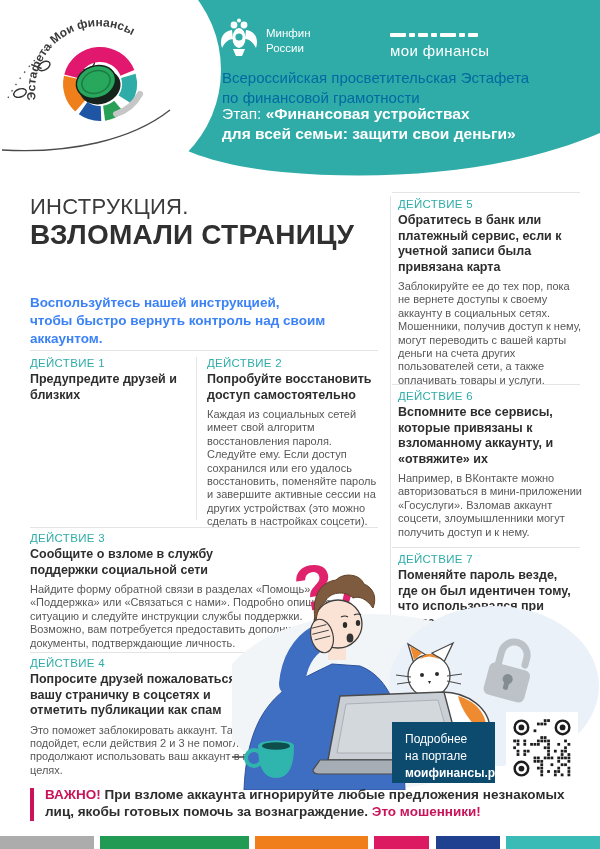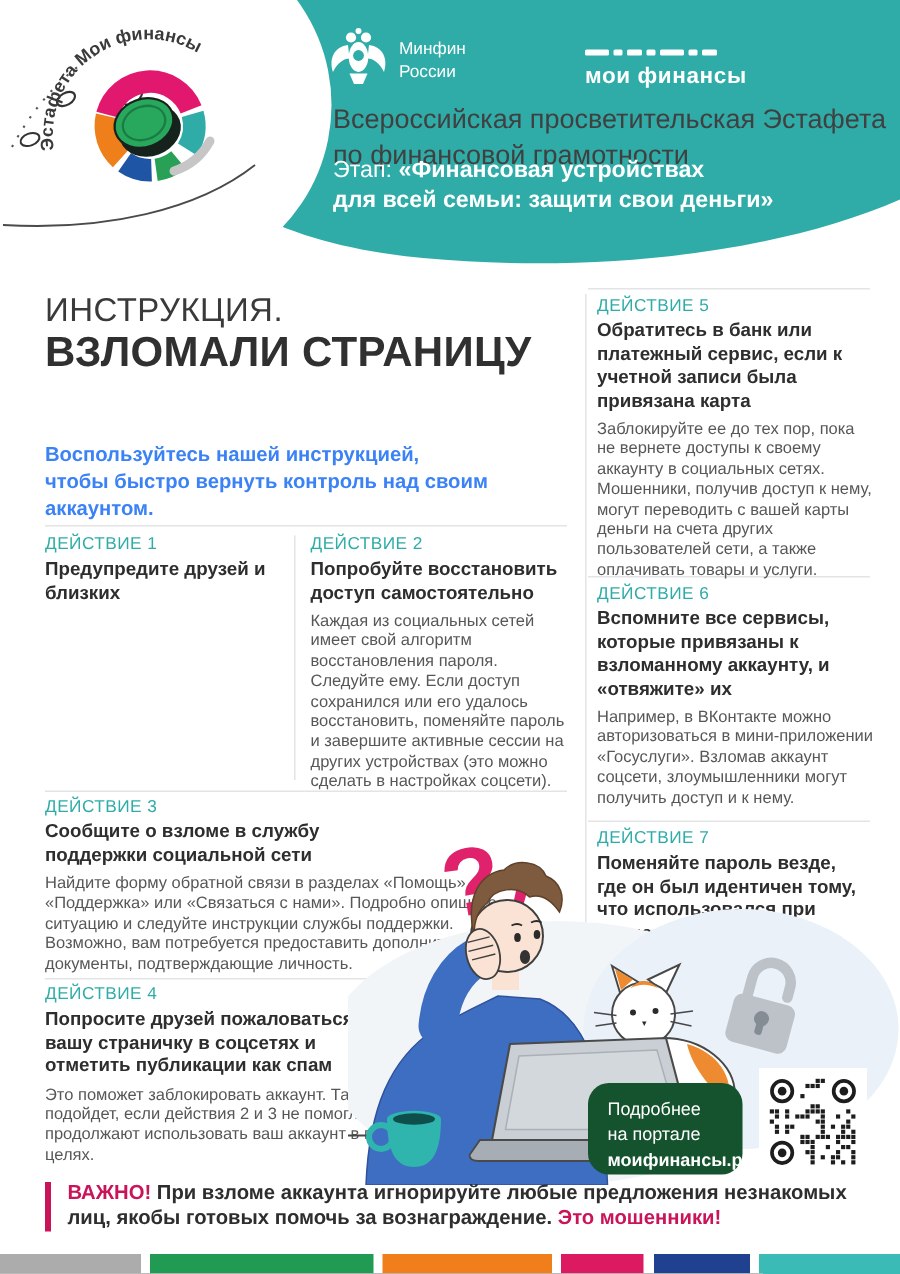--- a/index.html
+++ b/index.html
@@ -5,42 +5,42 @@
   html,body{margin:0;padding:0;background:#888;}
   .page{position:relative;width:600px;height:849px;background:#ffffff;overflow:hidden;
         font-family:"Liberation Sans",sans-serif;margin:0 auto;}
   .abs{position:absolute;}
   
   .hdr-svg{left:0;top:0;width:600px;height:200px;}
   .ministry{left:266px;top:26px;color:#ffffff;font-size:11.5px;line-height:1.3;font-weight:500;}
   .brand{left:390px;top:33px;color:#ffffff;}
   .brand .dashes{display:flex;gap:3px;align-items:center;height:4px;margin-bottom:5px;}
   .brand .dashes span{display:block;height:3.5px;background:#ffffff;border-radius:1px;}
-  .brand .word{font-size:15px;font-weight:700;letter-spacing:0.4px;}
-  .hdr-sub{left:222px;top:68px;color:#404040;font-size:18px;line-height:1.32;}
+  .brand .word{font-size:15px;font-weight:400;letter-spacing:0.4px;}
+  .hdr-sub{left:222px;top:68px;color:#0369a1;font-size:15px;line-height:1.32;}
   .hdr-stage{left:222px;top:104px;color:#ffffff;font-size:15.5px;line-height:1.32;}
   .hdr-stage b{font-weight:700;}
   
   .t-light{left:30px;top:194px;font-size:22px;font-weight:400;color:#3a3a3a;letter-spacing:0.3px;}
   .t-bold{left:30px;top:220px;font-size:28px;font-weight:800;color:#303030;line-height:1.1;letter-spacing:0.2px;}
   .lead{left:30px;top:294px;font-size:13.5px;color:#3b82f6;line-height:1.32;font-weight:bold;}
   
   .hline{height:1px;background:#e3e4e6;}
   .vline{width:1px;background:#e3e4e6;}
   
   .action .alabel{color:#2facа8;color:#2faca8;font-weight:400;font-size:11.5px;letter-spacing:0.3px;}
   .action .atitle{font-weight:700;font-size:12.5px;color:#2e2e2e;line-height:1.24;margin-top:3px;}
   .action .abody{font-size:11px;color:#575757;line-height:1.22;margin-top:5px;}
   
   .imp{left:30px;top:786px;width:552px;display:flex;}
   .imp-bar{width:4px;height:33px;background:#c9145a;flex:0 0 4px;margin-right:11px;margin-top:2px;}
   .imp-text{font-size:13.5px;line-height:1.28;color:#2e2e2e;font-weight:700;width:545px;}
   .imp-red{color:#c9145a;font-weight:700;}
   
-  .portal{left:392px;top:722px;width:103px;height:61px;background:#14532d;border-radius:14px;
+  .portal{left:392px;top:722px;width:103px;height:61px;background:#0c4a6e;border-radius:0;
           color:#ffffff;font-size:12px;line-height:1.4;padding:9px 0 0 13px;box-sizing:border-box;}
   .portal .b{font-weight:700;}
   .qr{left:506px;top:712px;width:72px;height:72px;background:#ffffff;}
   
   .stripe{top:836px;height:13px;}
 </style>
 </head>
 <body>
 
 <div class="page">

